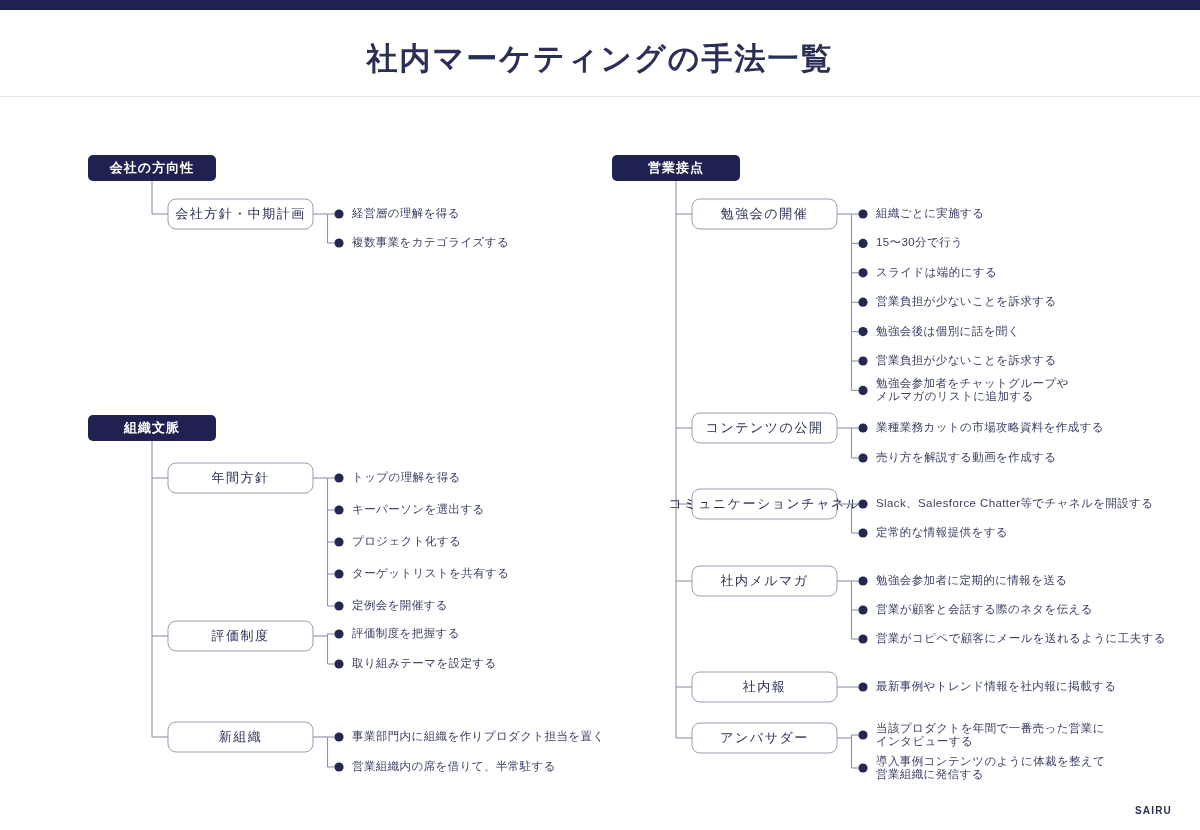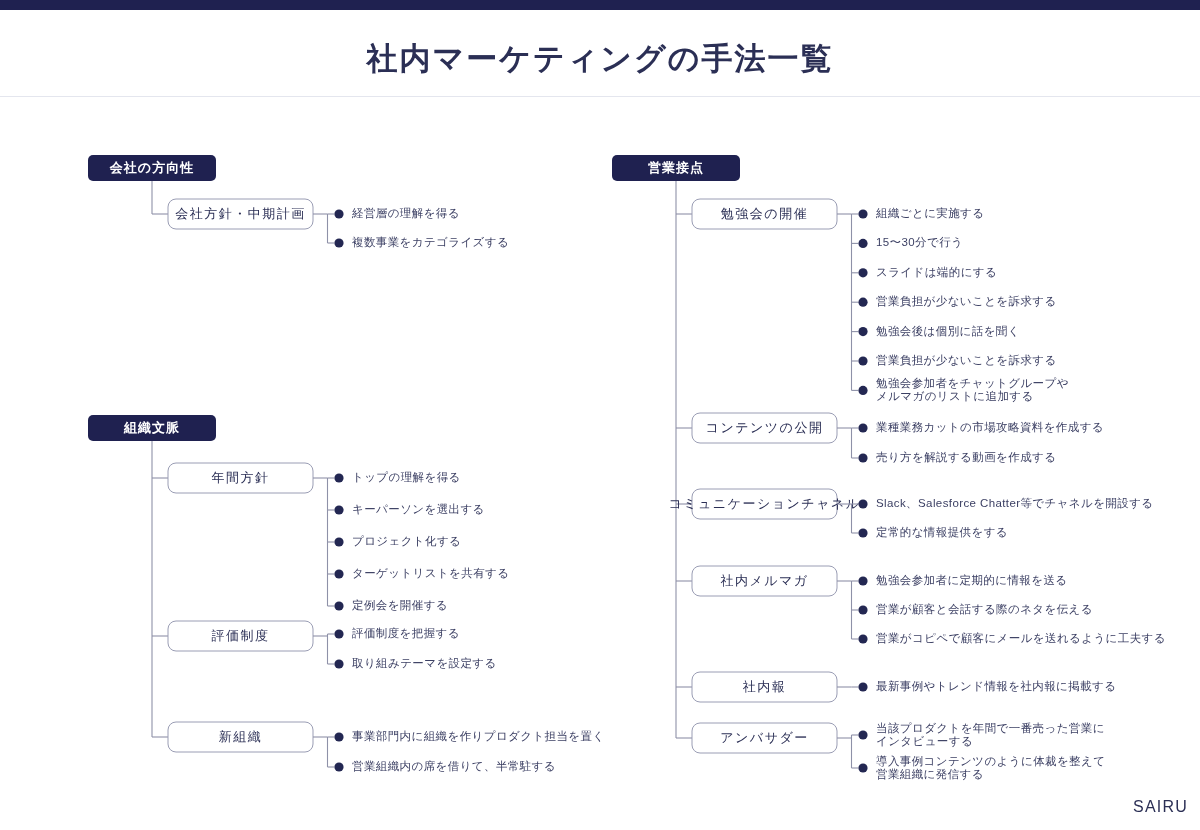--- a/index.html
+++ b/index.html
@@ -95,24 +95,24 @@
   .leaf-dot { fill: #232752; }
   .leaf-text {
     fill: #3b3f63;
     font-family: "Liberation Sans", "DejaVu Sans", sans-serif;
     font-size: 11.5px;
     letter-spacing: 0.4px;
     dominant-baseline: middle;
   }
   #logo {
     position: absolute;
-    right: 12px;
+    right: 28px;
     bottom: 14px;
-    font-size: 16px;
-    font-weight: 400;
+    font-size: 10px;
+    font-weight: 700;
     letter-spacing: 1.2px;
     color: #2b2f55;
   }
 </style>
 </head>
 <body>
 
 <div id="page">
 
   <div id="topbar"></div>

